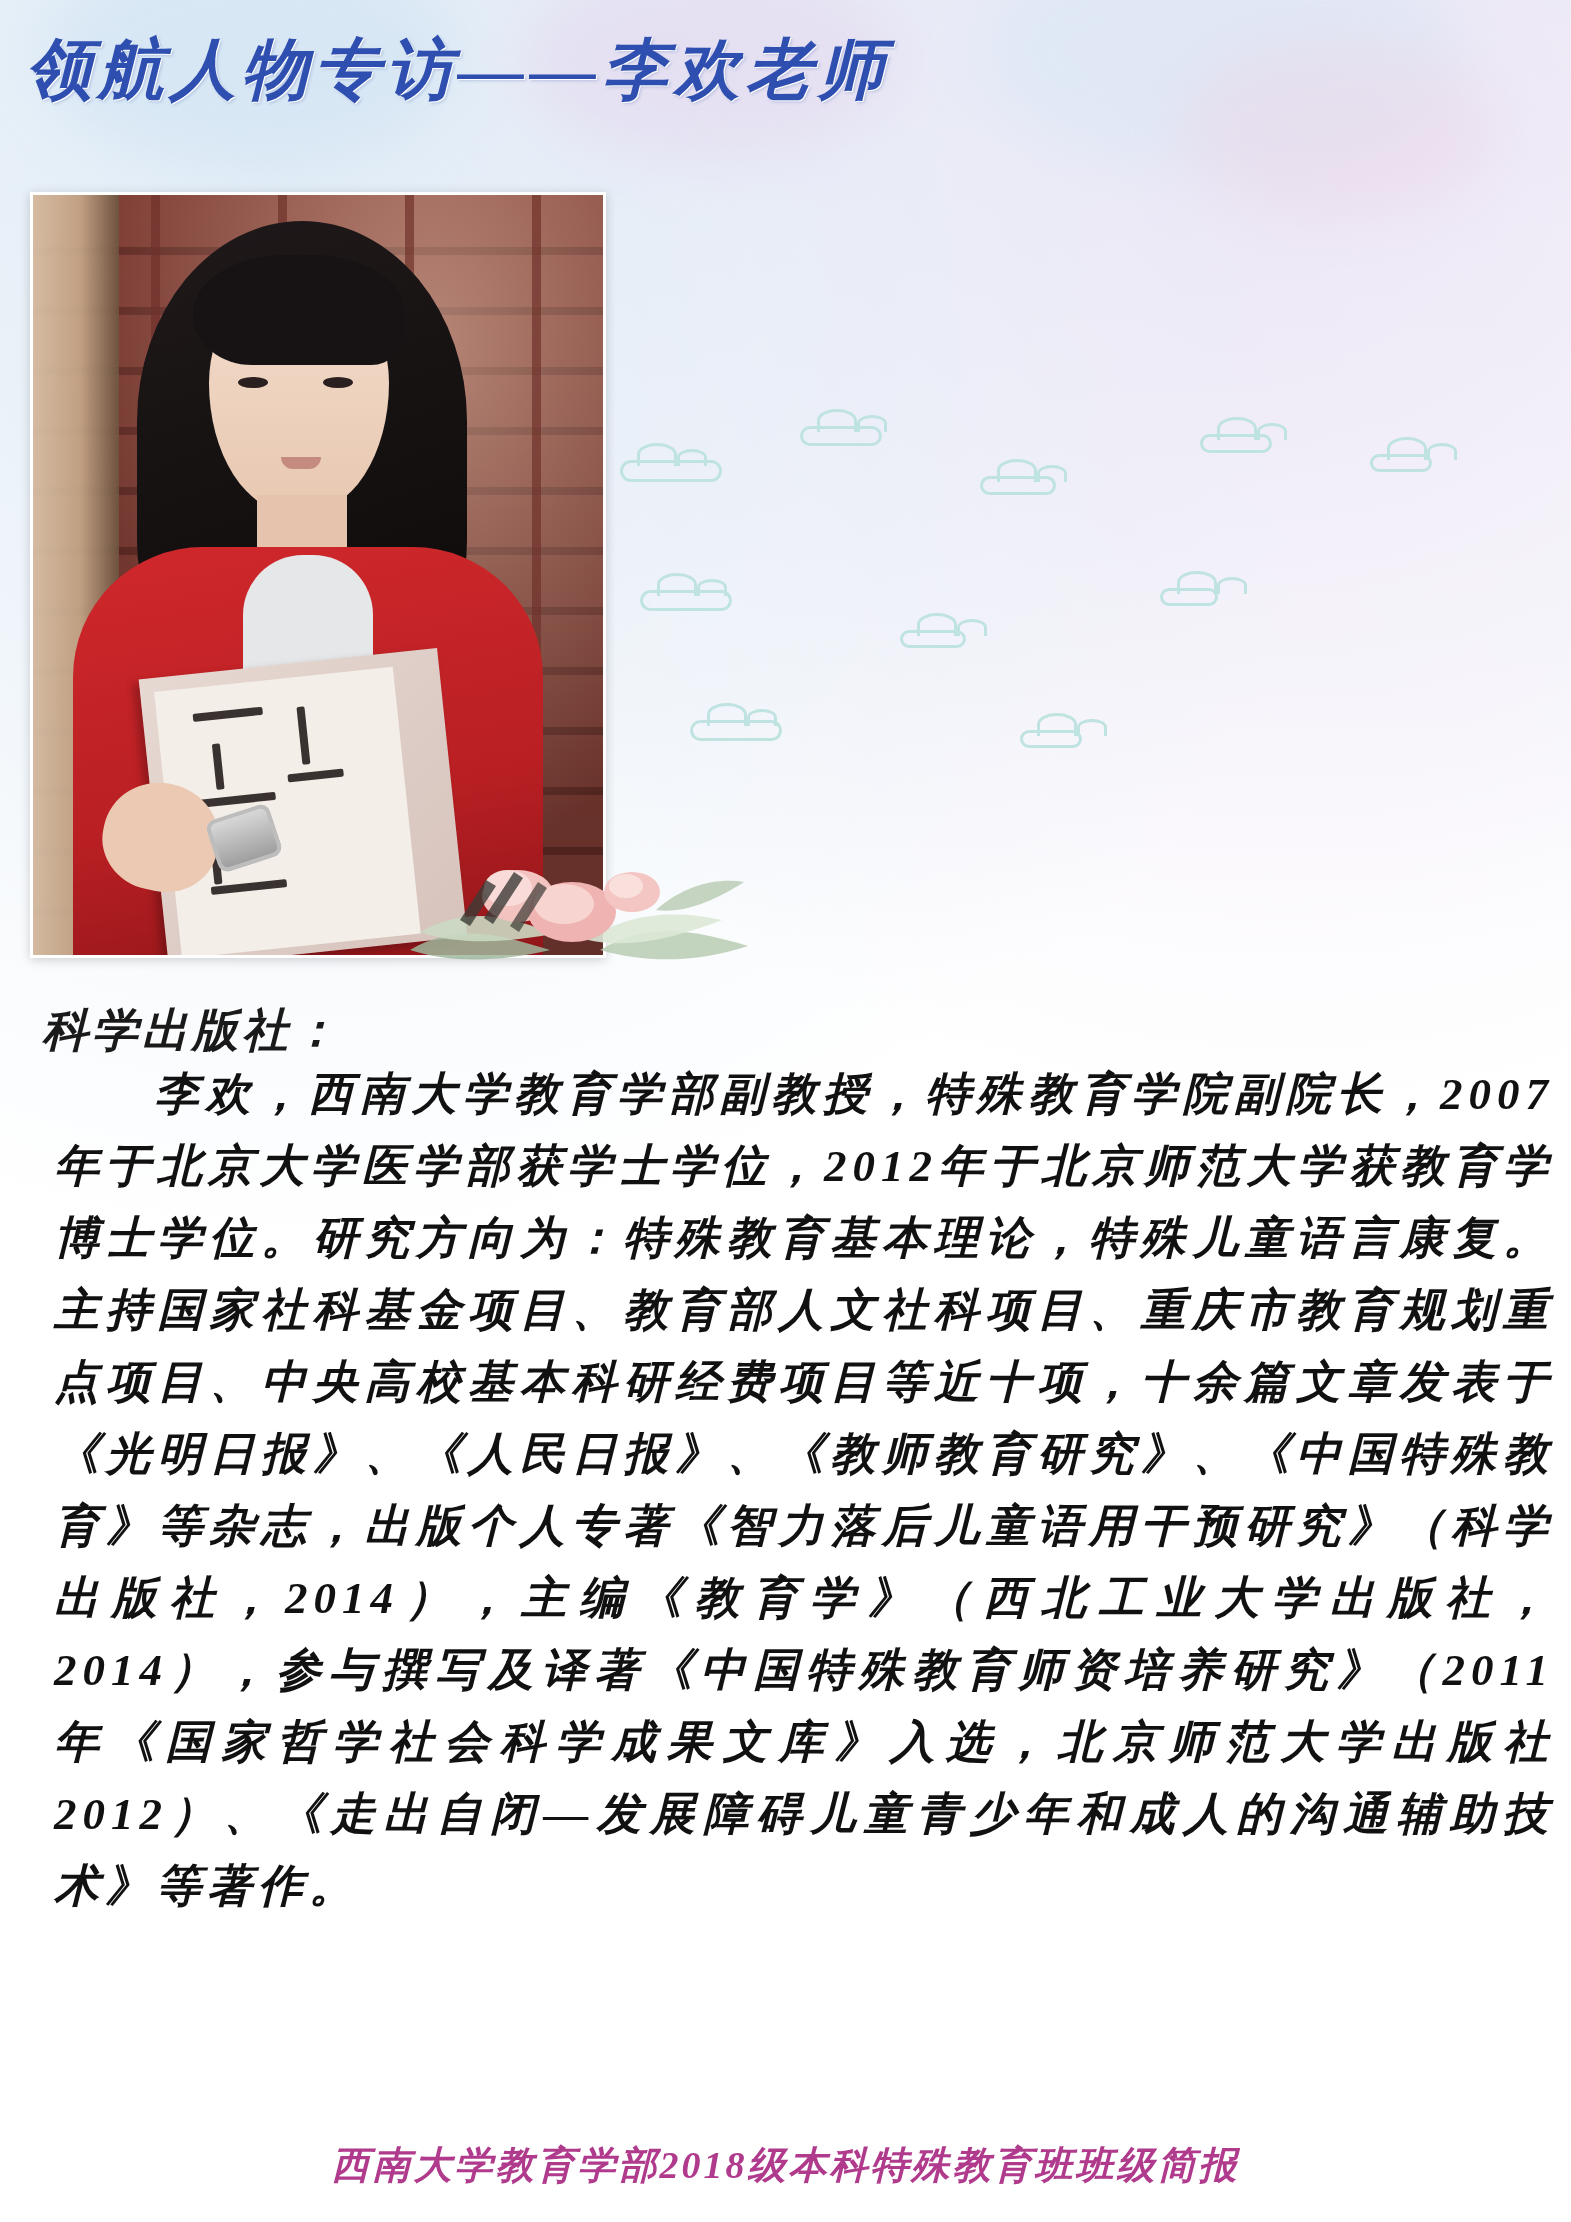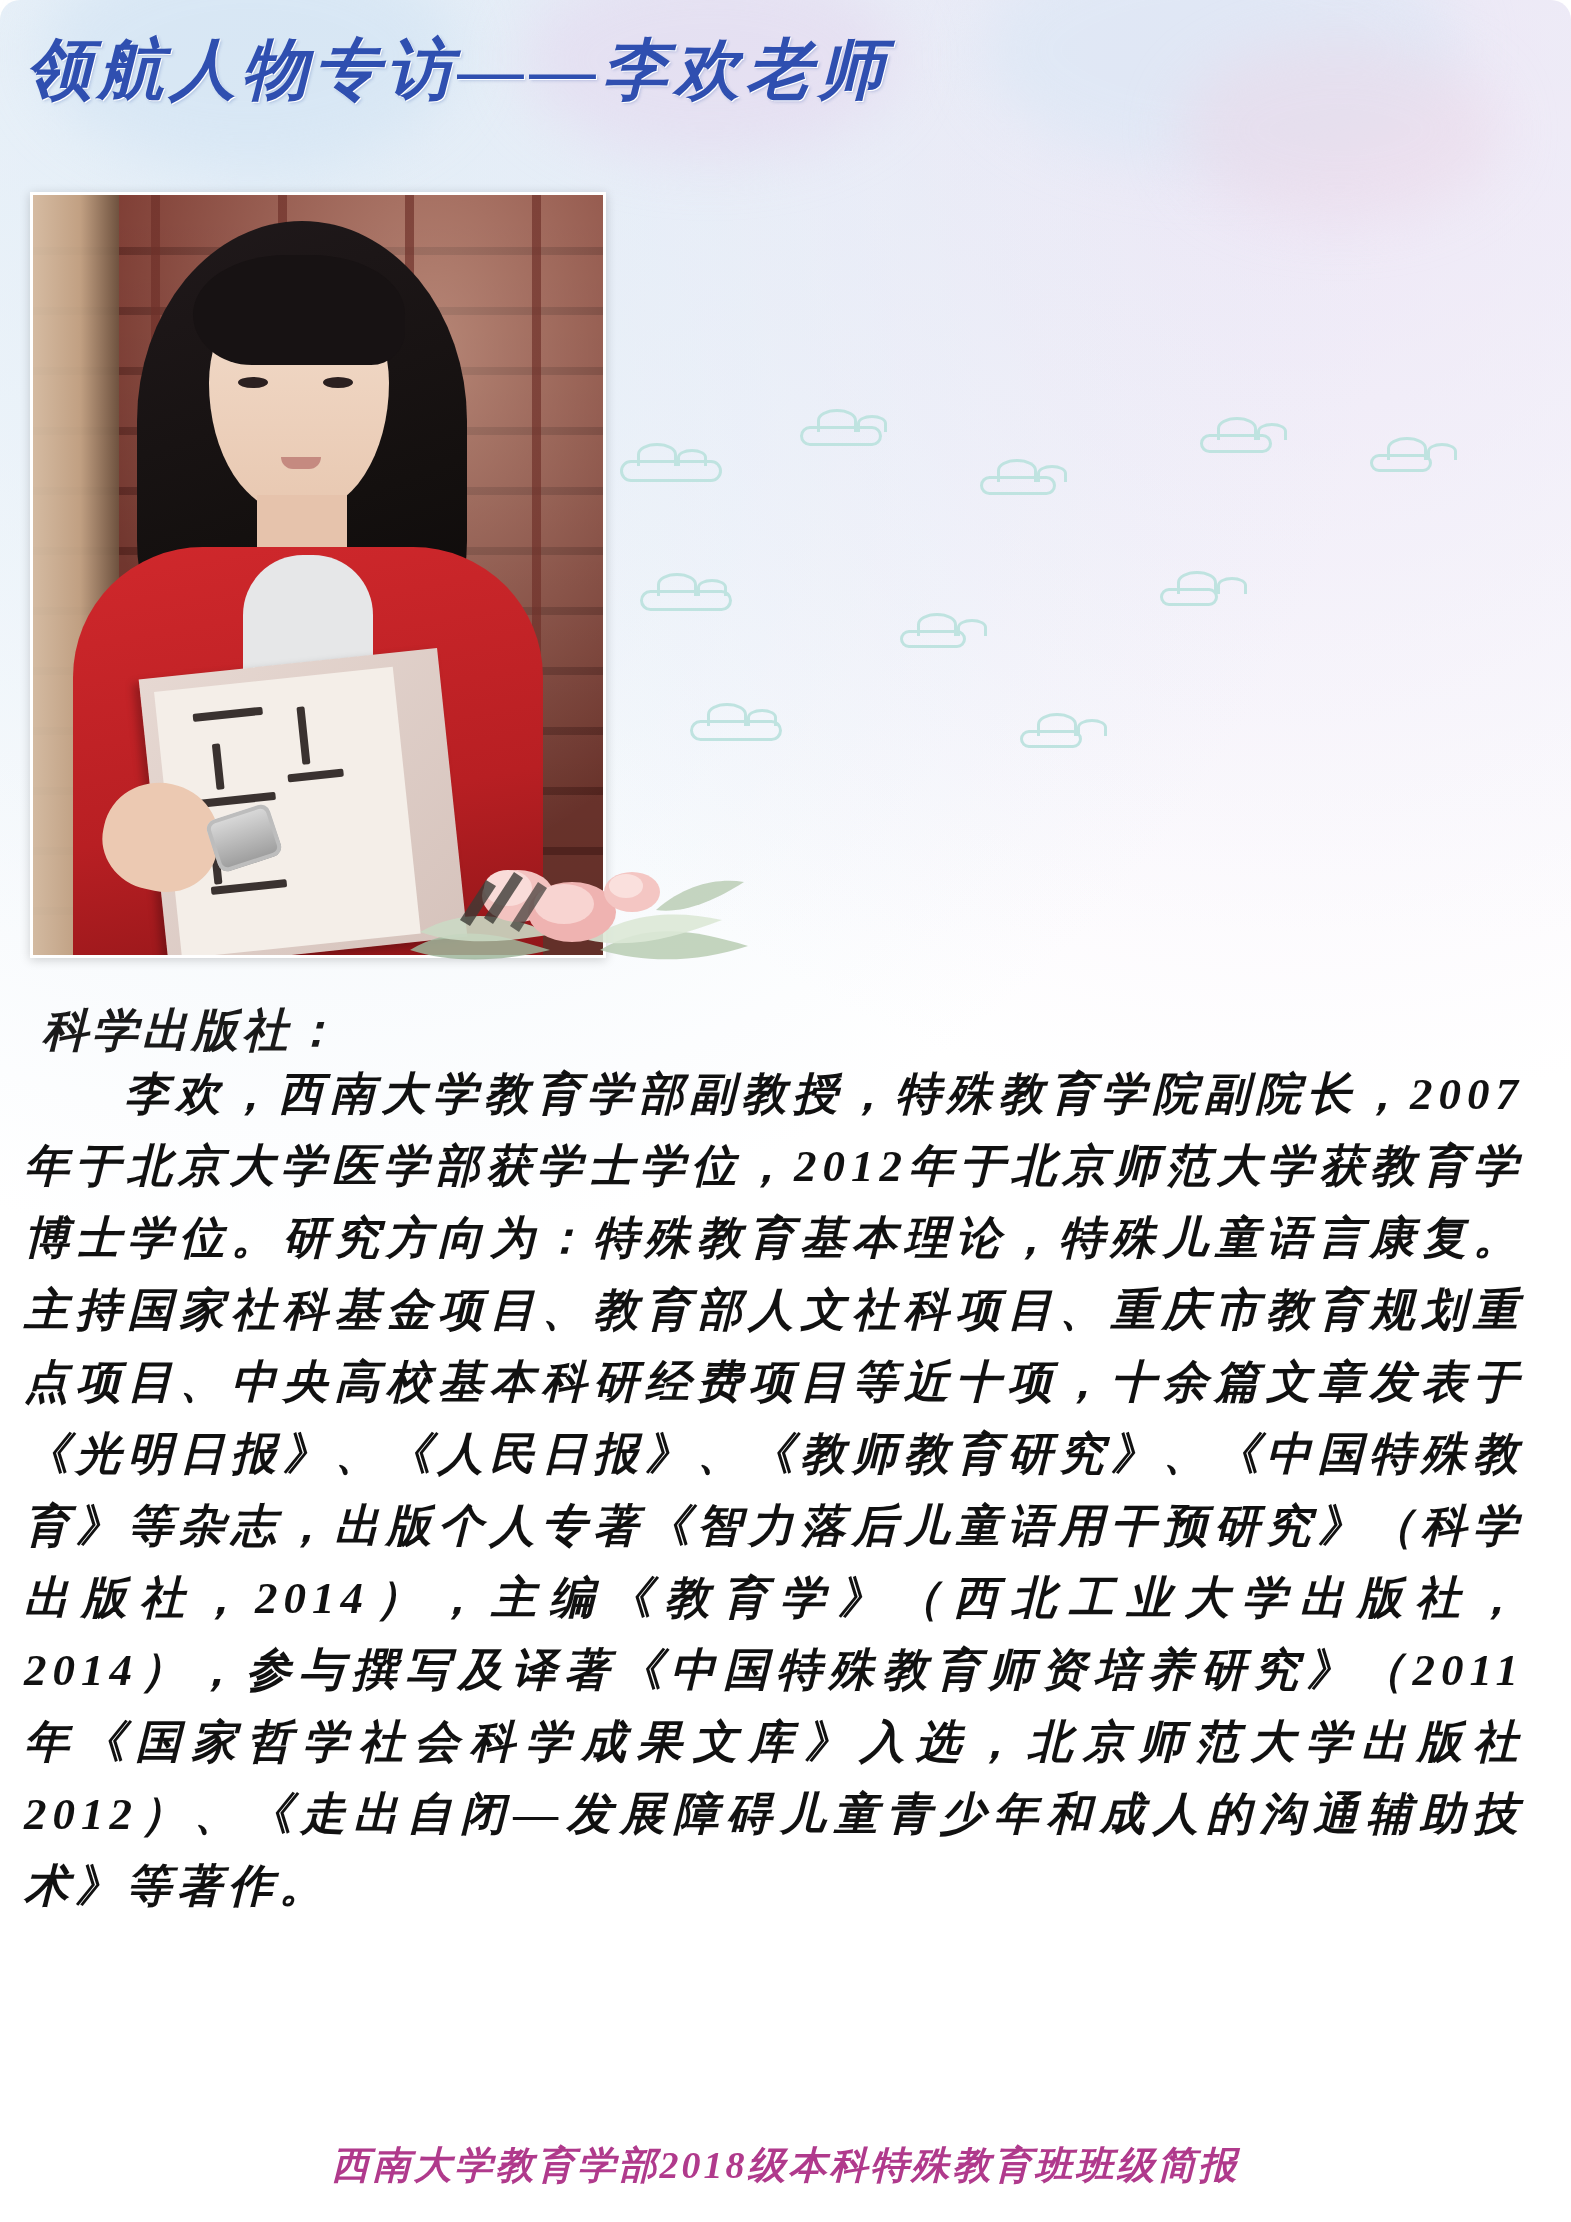--- a/index.html
+++ b/index.html
@@ -16,21 +16,20 @@
   }
 
   
   .page {
     position: absolute;
     inset: 0;
     background:
       radial-gradient(circle at 20% 8%, rgba(222,234,245,0.75) 0%, rgba(255,255,255,0) 45%),
       radial-gradient(circle at 82% 6%, rgba(236,224,243,0.7) 0%, rgba(255,255,255,0) 40%),
       linear-gradient(180deg, #eef4fa 0%, #f6fafd 18%, #ffffff 42%, #ffffff 100%);
-    border-radius: 20px;
   }
 
   
   .blob {
     position: absolute;
     border-radius: 50%;
     filter: blur(28px);
     opacity: .55;
     pointer-events: none;
   }
@@ -251,21 +250,21 @@
     left: 42px;
     top: 1000px;
     font-size: 46px;
     font-weight: 700;
     font-style: italic;
     letter-spacing: 4px;
     color: #1a1a1a;
   }
   .intro-body {
     position: absolute;
-    left: 24px;
+    left: 54px;
     top: 1058px;
     width: 1500px;
     font-size: 45px;
     line-height: 72px;
     letter-spacing: 6px;
     font-style: italic;
     font-weight: 700;
     color: #111111;
     text-align: justify;
     text-justify: inter-character;

